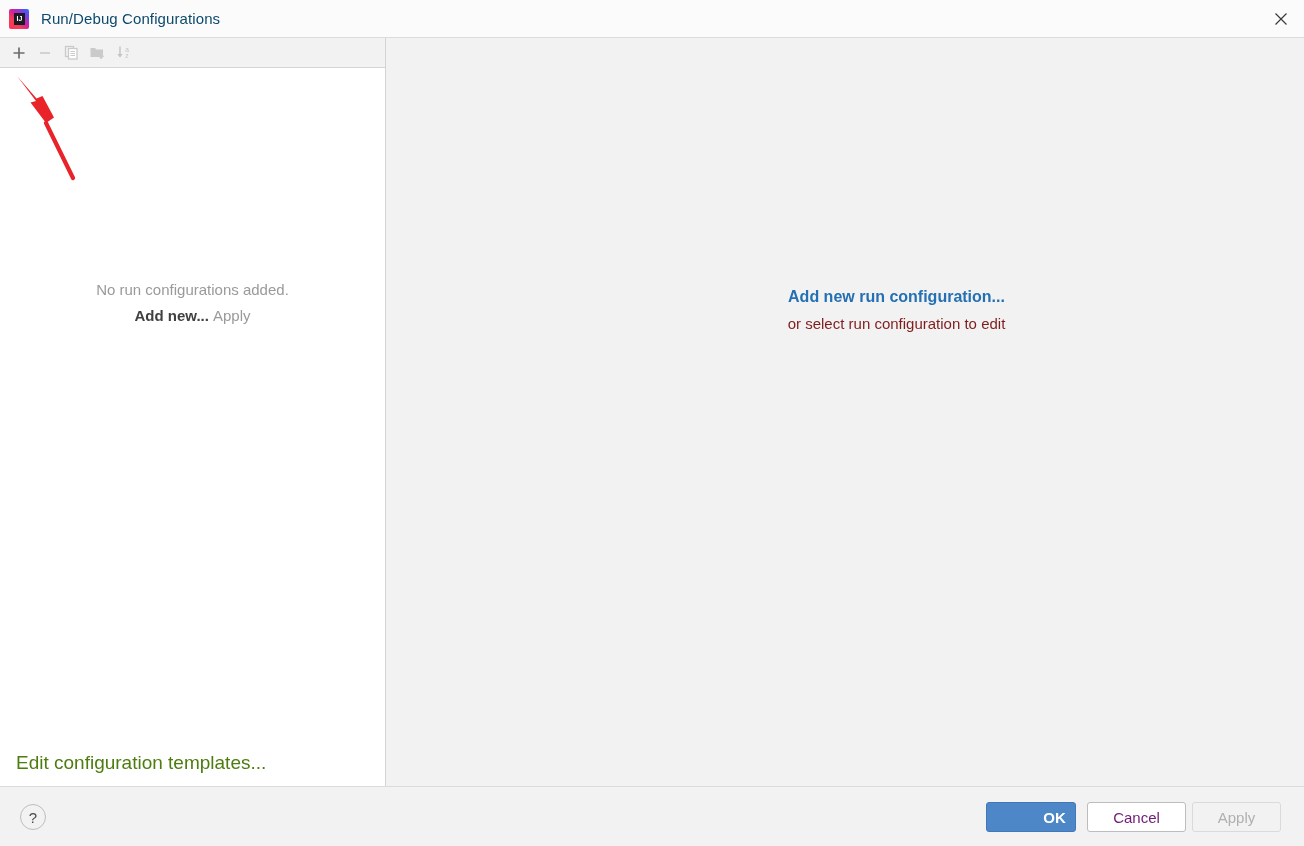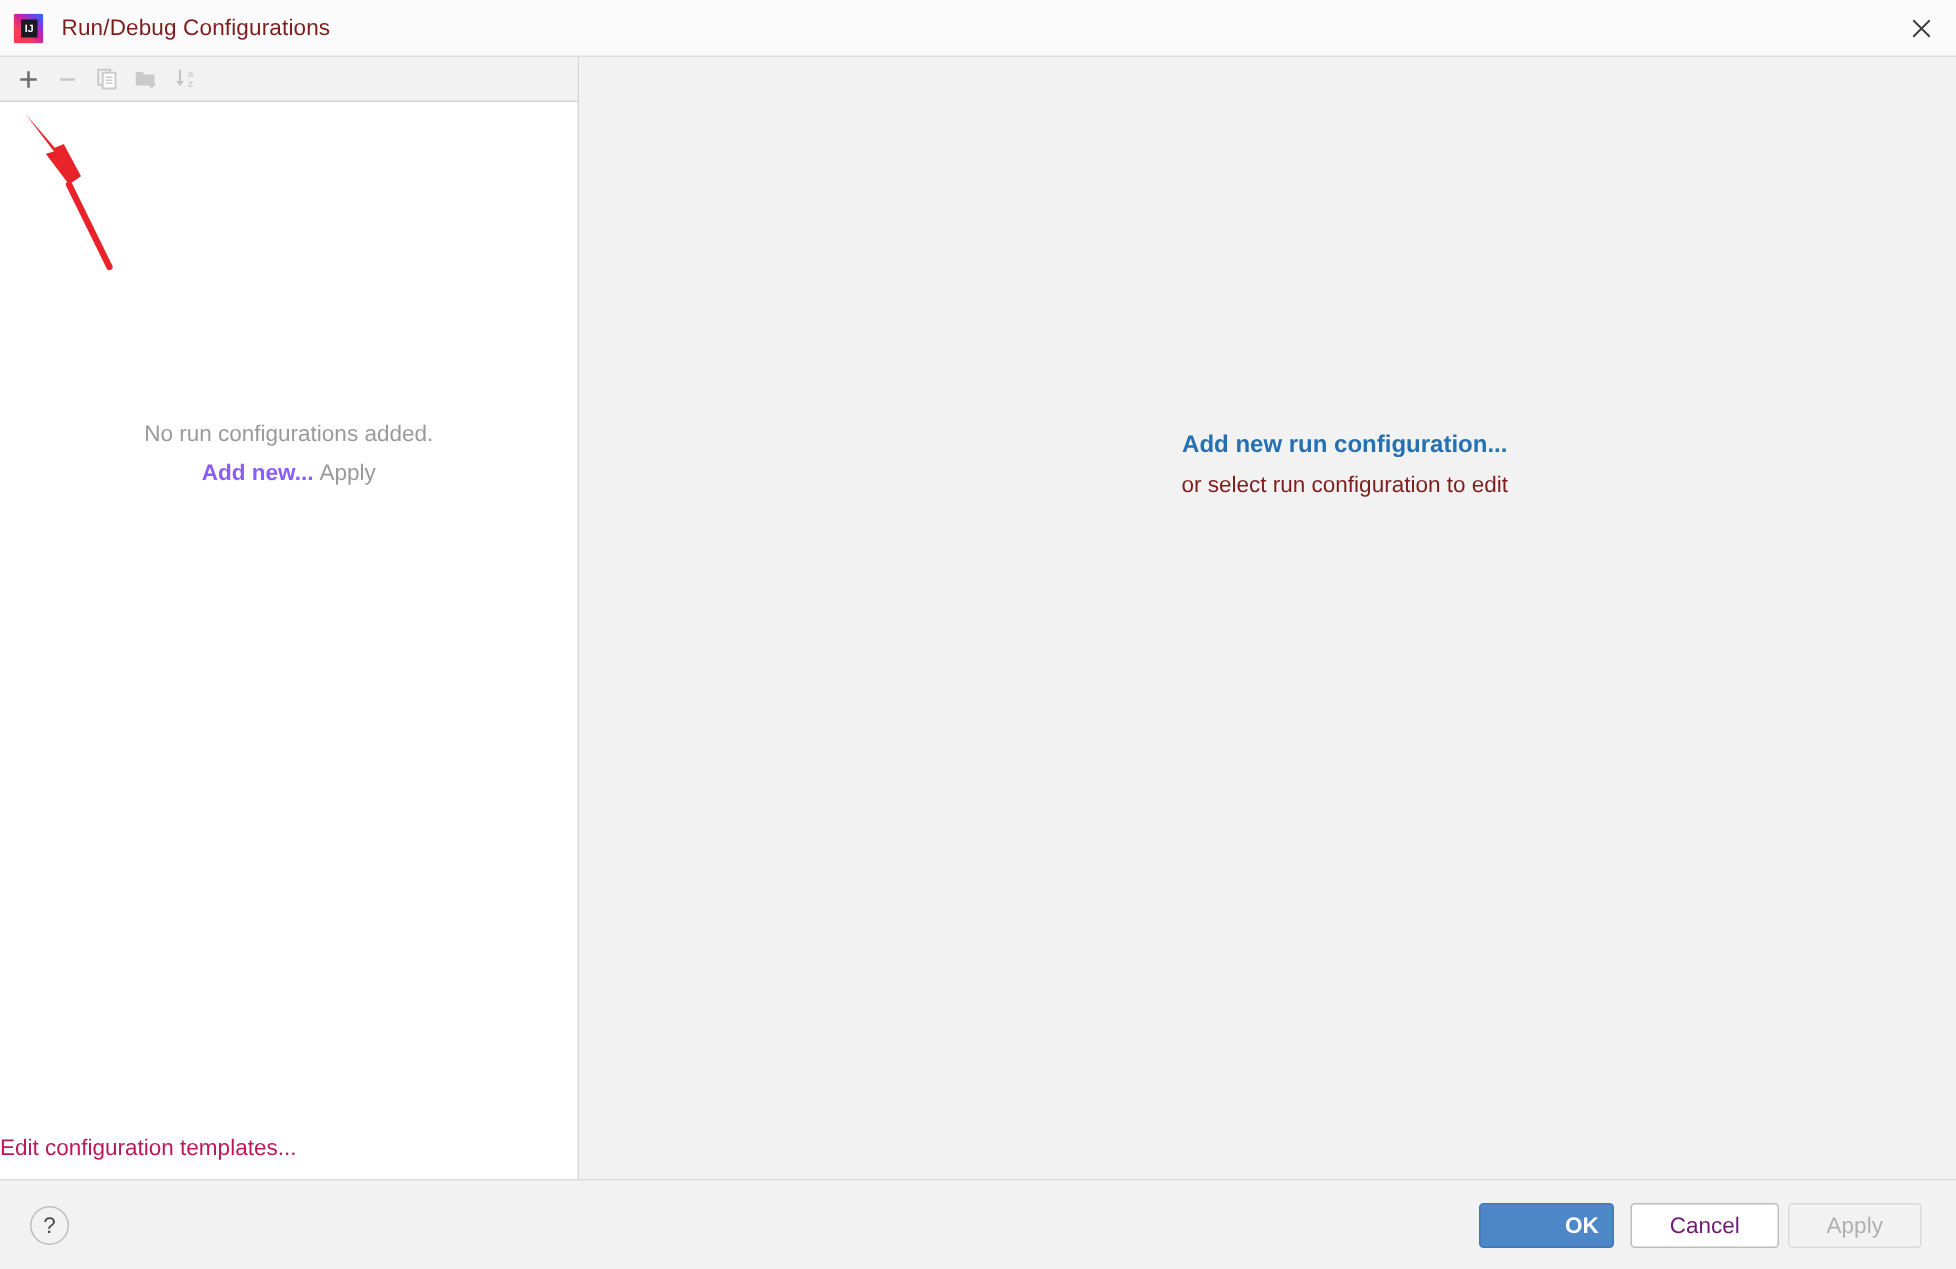--- a/index.html
+++ b/index.html
@@ -37,21 +37,21 @@
     margin-left: 9px;
     flex: 0 0 auto;
     border-radius: 2px;
     overflow: hidden;
     position: relative;
   }
   #app-icon svg { display: block; }
   #title-text {
     margin-left: 12px;
     font-size: 15px;
-    color: #7f1d1d;
+    color: #0c4a6e;
     letter-spacing: 0.1px;
     white-space: nowrap;
   }
   #close-btn {
     position: absolute;
     right: 0; top: 0;
     width: 46px; height: 37px;
     display: flex;
     align-items: center;
     justify-content: center;
@@ -98,35 +98,35 @@
     text-align: center;
     line-height: 26px;
   }
   #empty-line-1 {
     font-size: 15px;
     color: #9a9a9a;
     display: block;
   }
   #empty-line-2 { font-size: 15px; display: block; }
   #add-new-link {
-    color: #8b5cf6;
+    color: #404040;
     font-weight: bold;
     cursor: pointer;
   }
   #insert-hint {
     color: #9a9a9a;
     margin-left: 4px;
   }
 
   #edit-templates-link {
     position: absolute;
-    left: 0;
+    left: 16px;
     bottom: 12px;
-    font-size: 15px;
-    color: #be185d;
+    font-size: 19px;
+    color: #4d7c0f;
     cursor: pointer;
     white-space: nowrap;
   }
 
   
   #right-panel {
     position: absolute;
     left: 387px; top: 38px;
     width: 917px;
     height: 748px;

